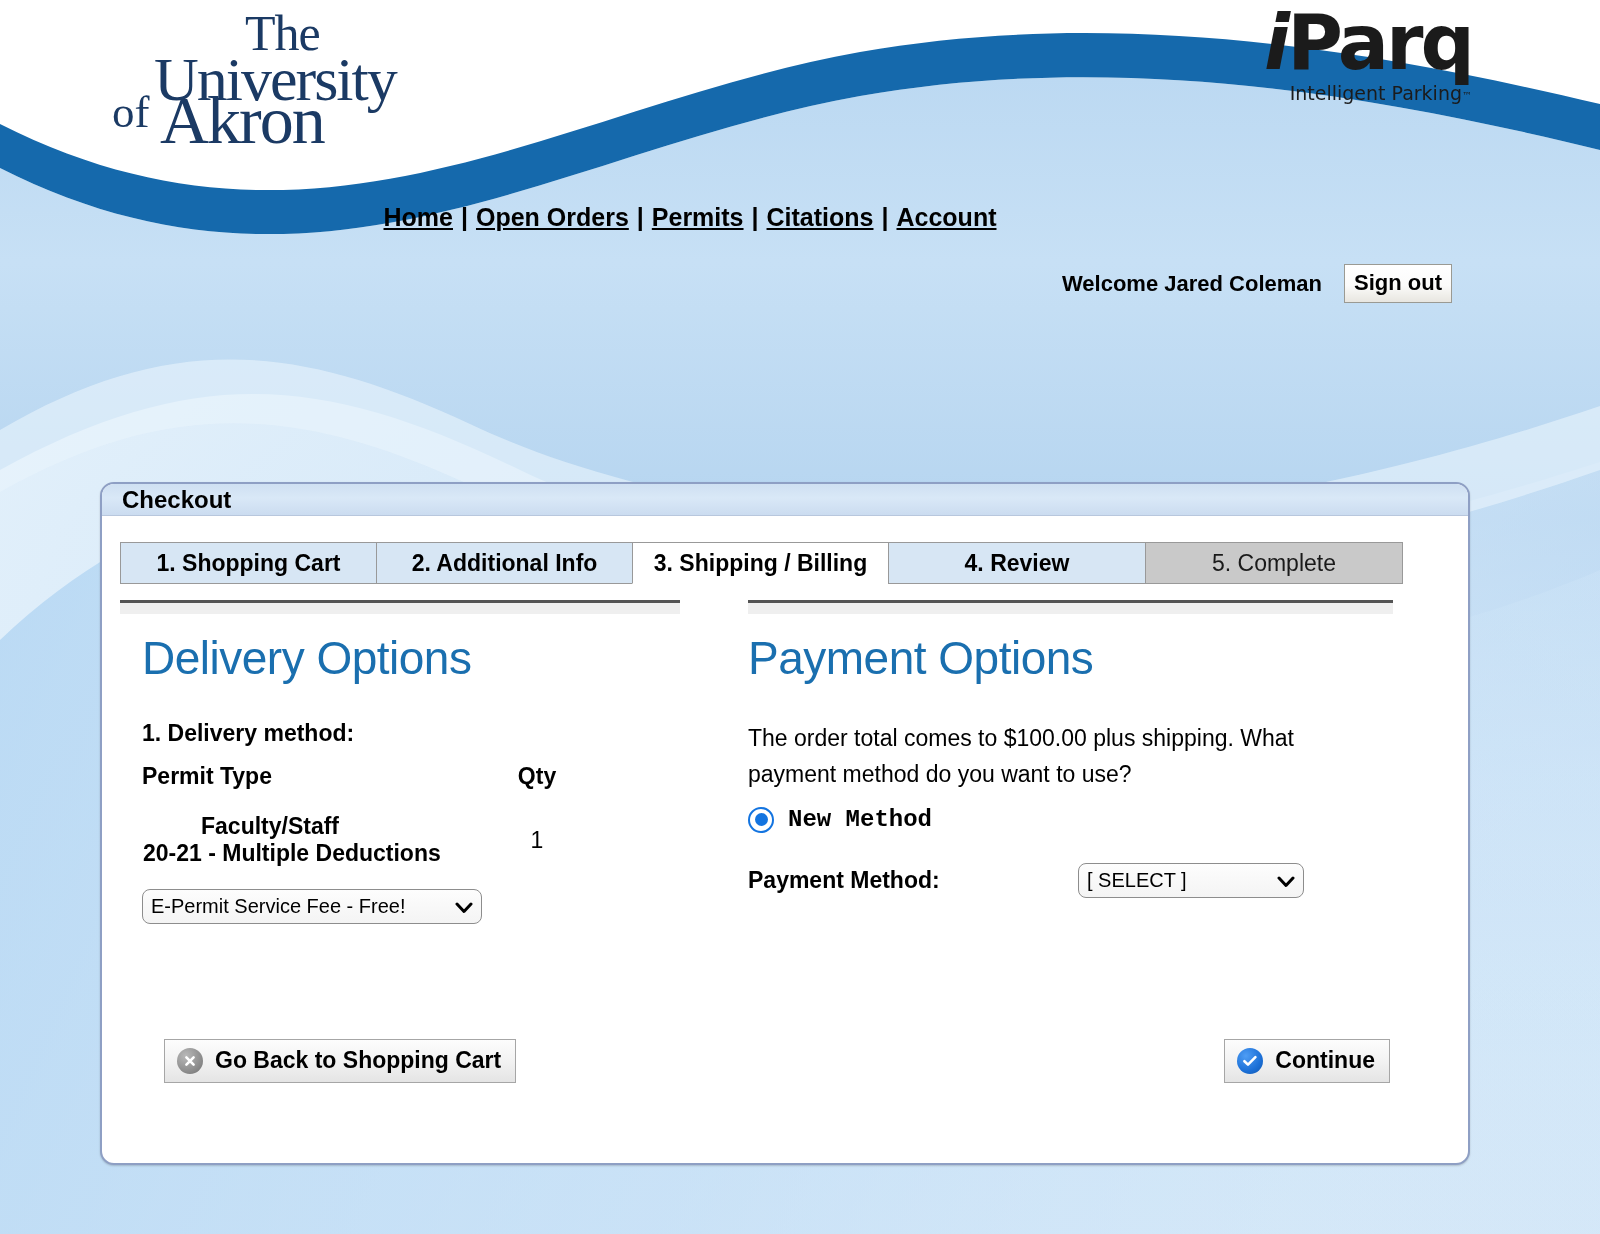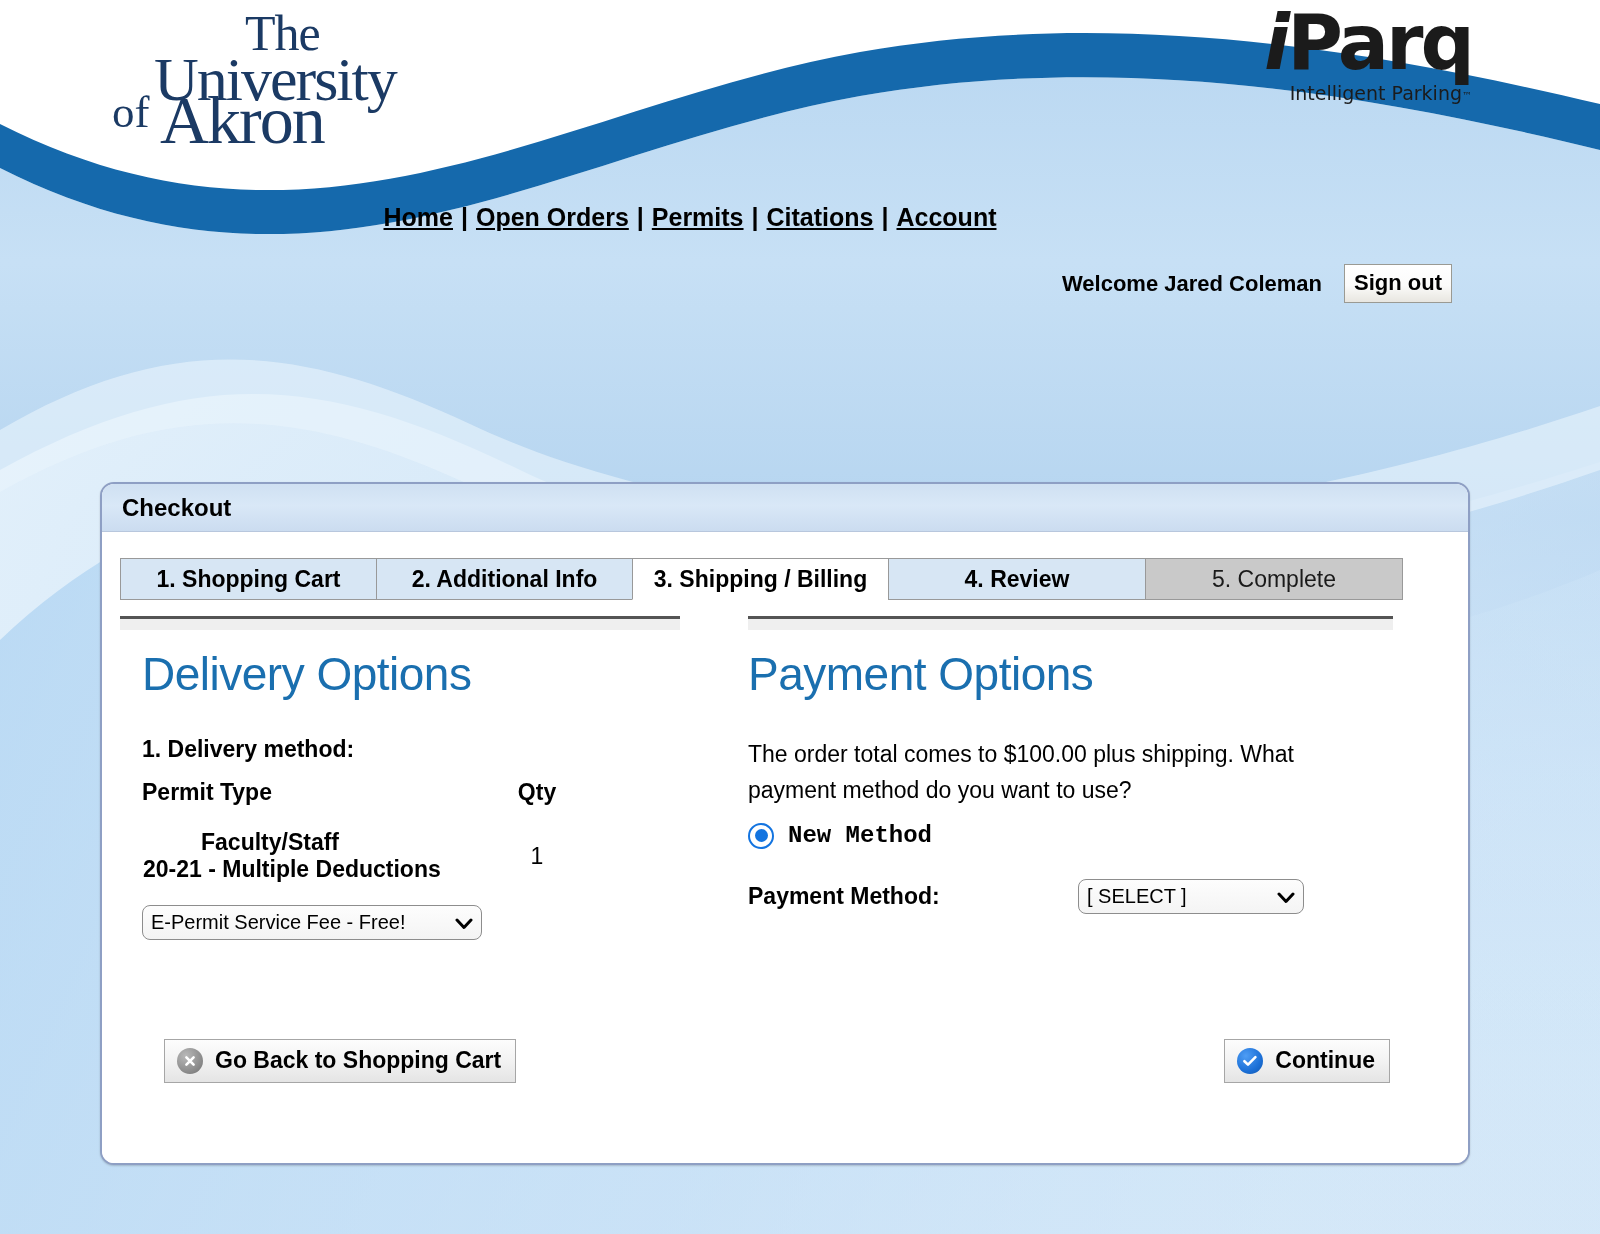--- a/index.html
+++ b/index.html
@@ -125,21 +125,21 @@
     left: 100px; top: 482px;
     width: 1370px; height: 683px;
     border: 2px solid #8e9fc4;
     border-radius: 14px;
     background: #ffffff;
     z-index: 10;
     overflow: hidden;
     box-shadow: 0 1px 2px rgba(0,0,0,0.18);
   }
   #panel-header {
-    height: 48px;
+    height: 32px;
     background: linear-gradient(to bottom, #cfe0f2 0%, #d9e8f7 45%, #cbdcf0 100%);
     border-bottom: 1px solid #b8c7dd;
     display: flex; align-items: center;
     padding-left: 20px;
   }
   #panel-title {
     font-size: 24px; font-weight: bold; color: #000;
   }
   #panel-body {
     padding: 26px 0 0 0;

